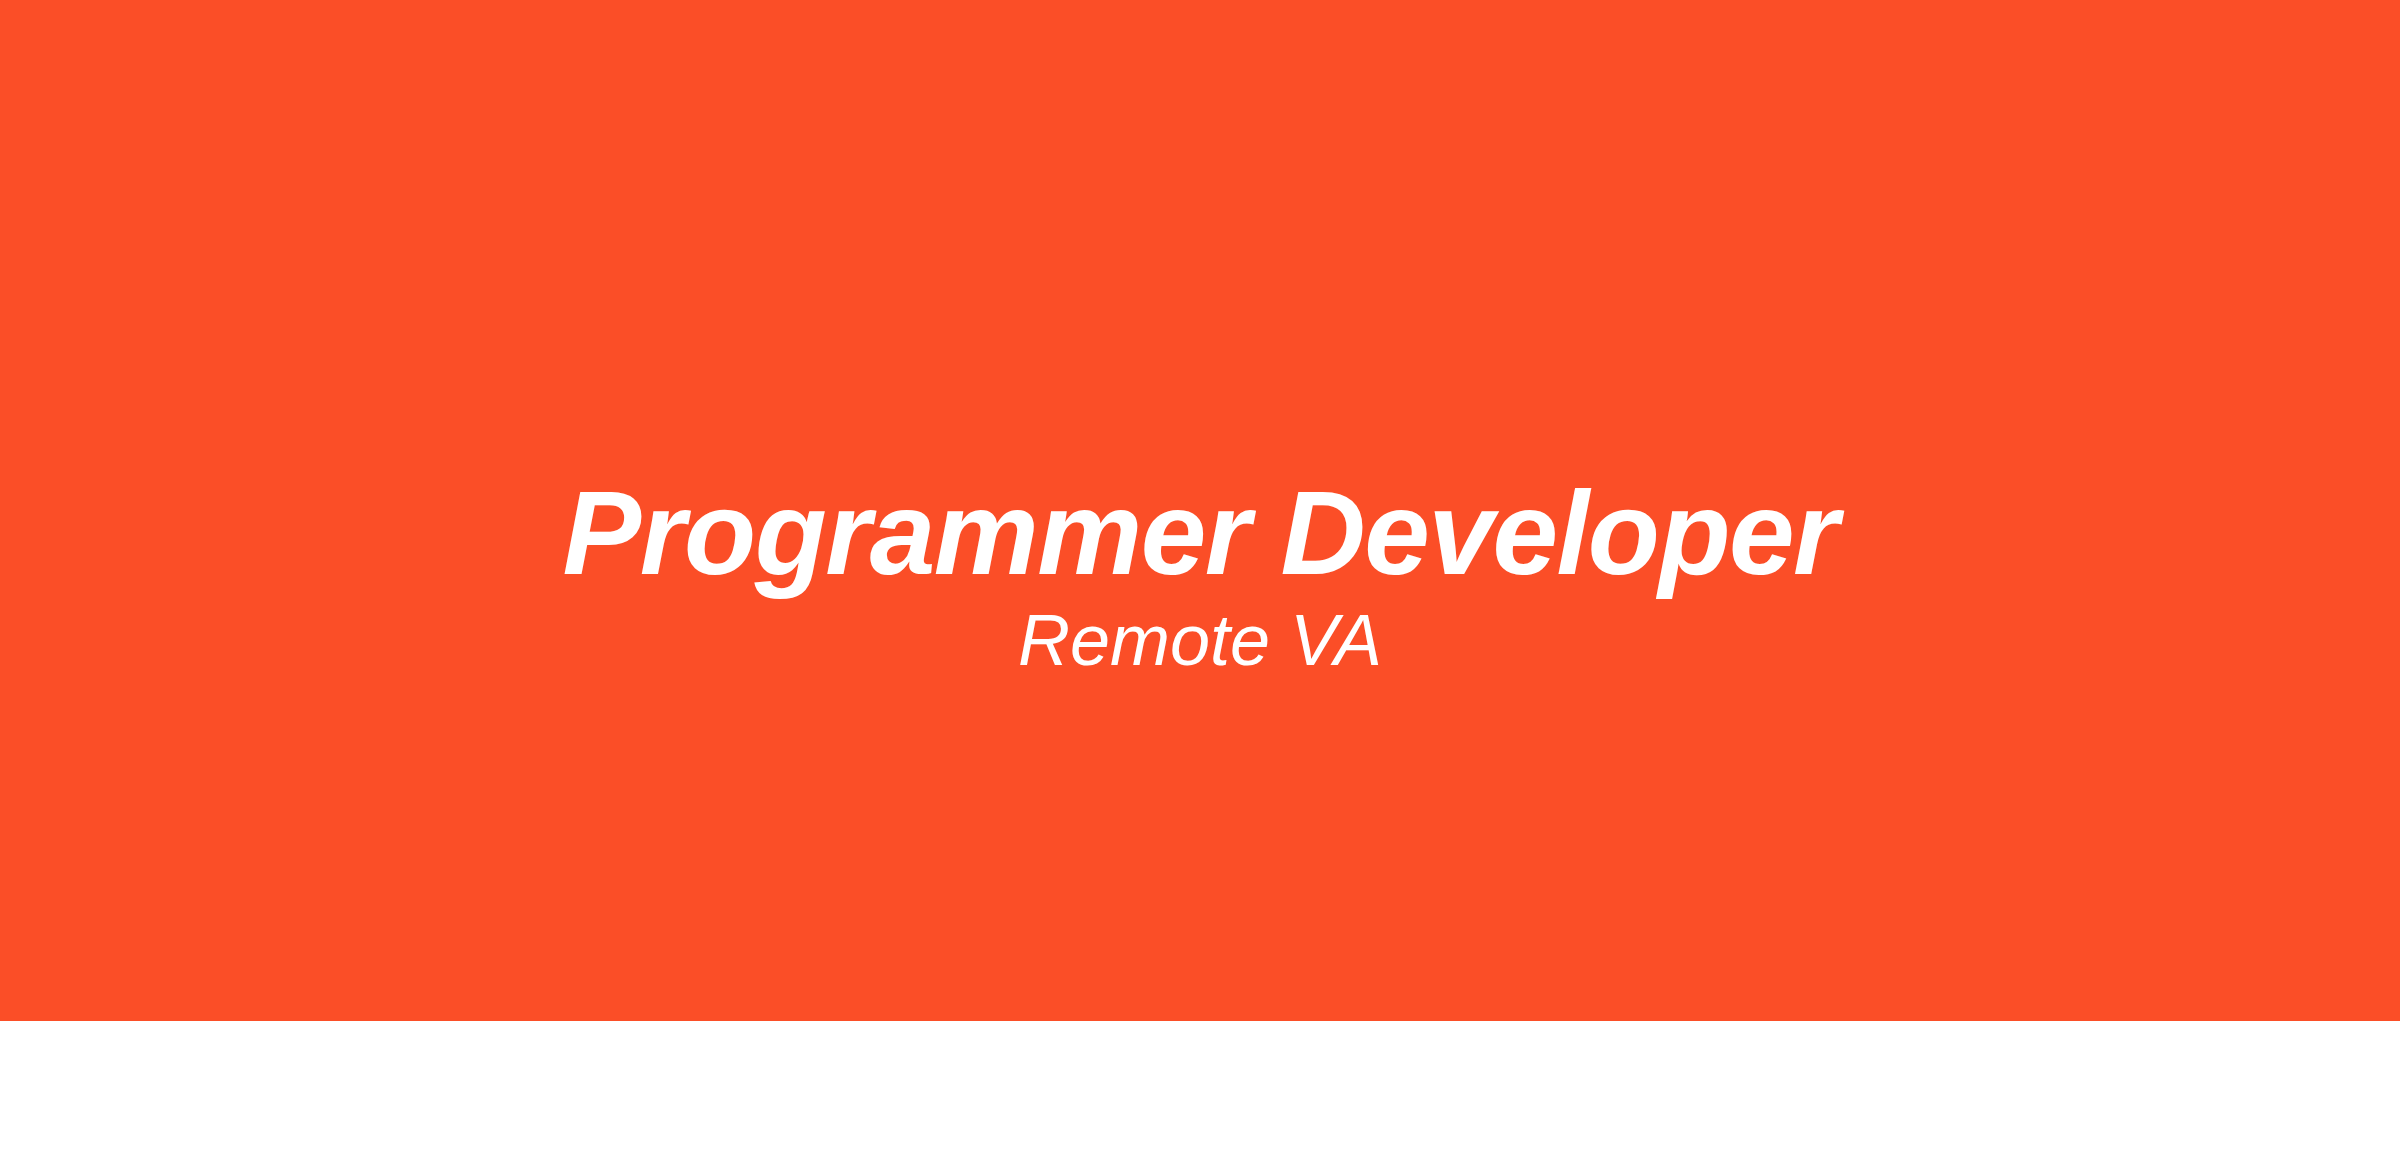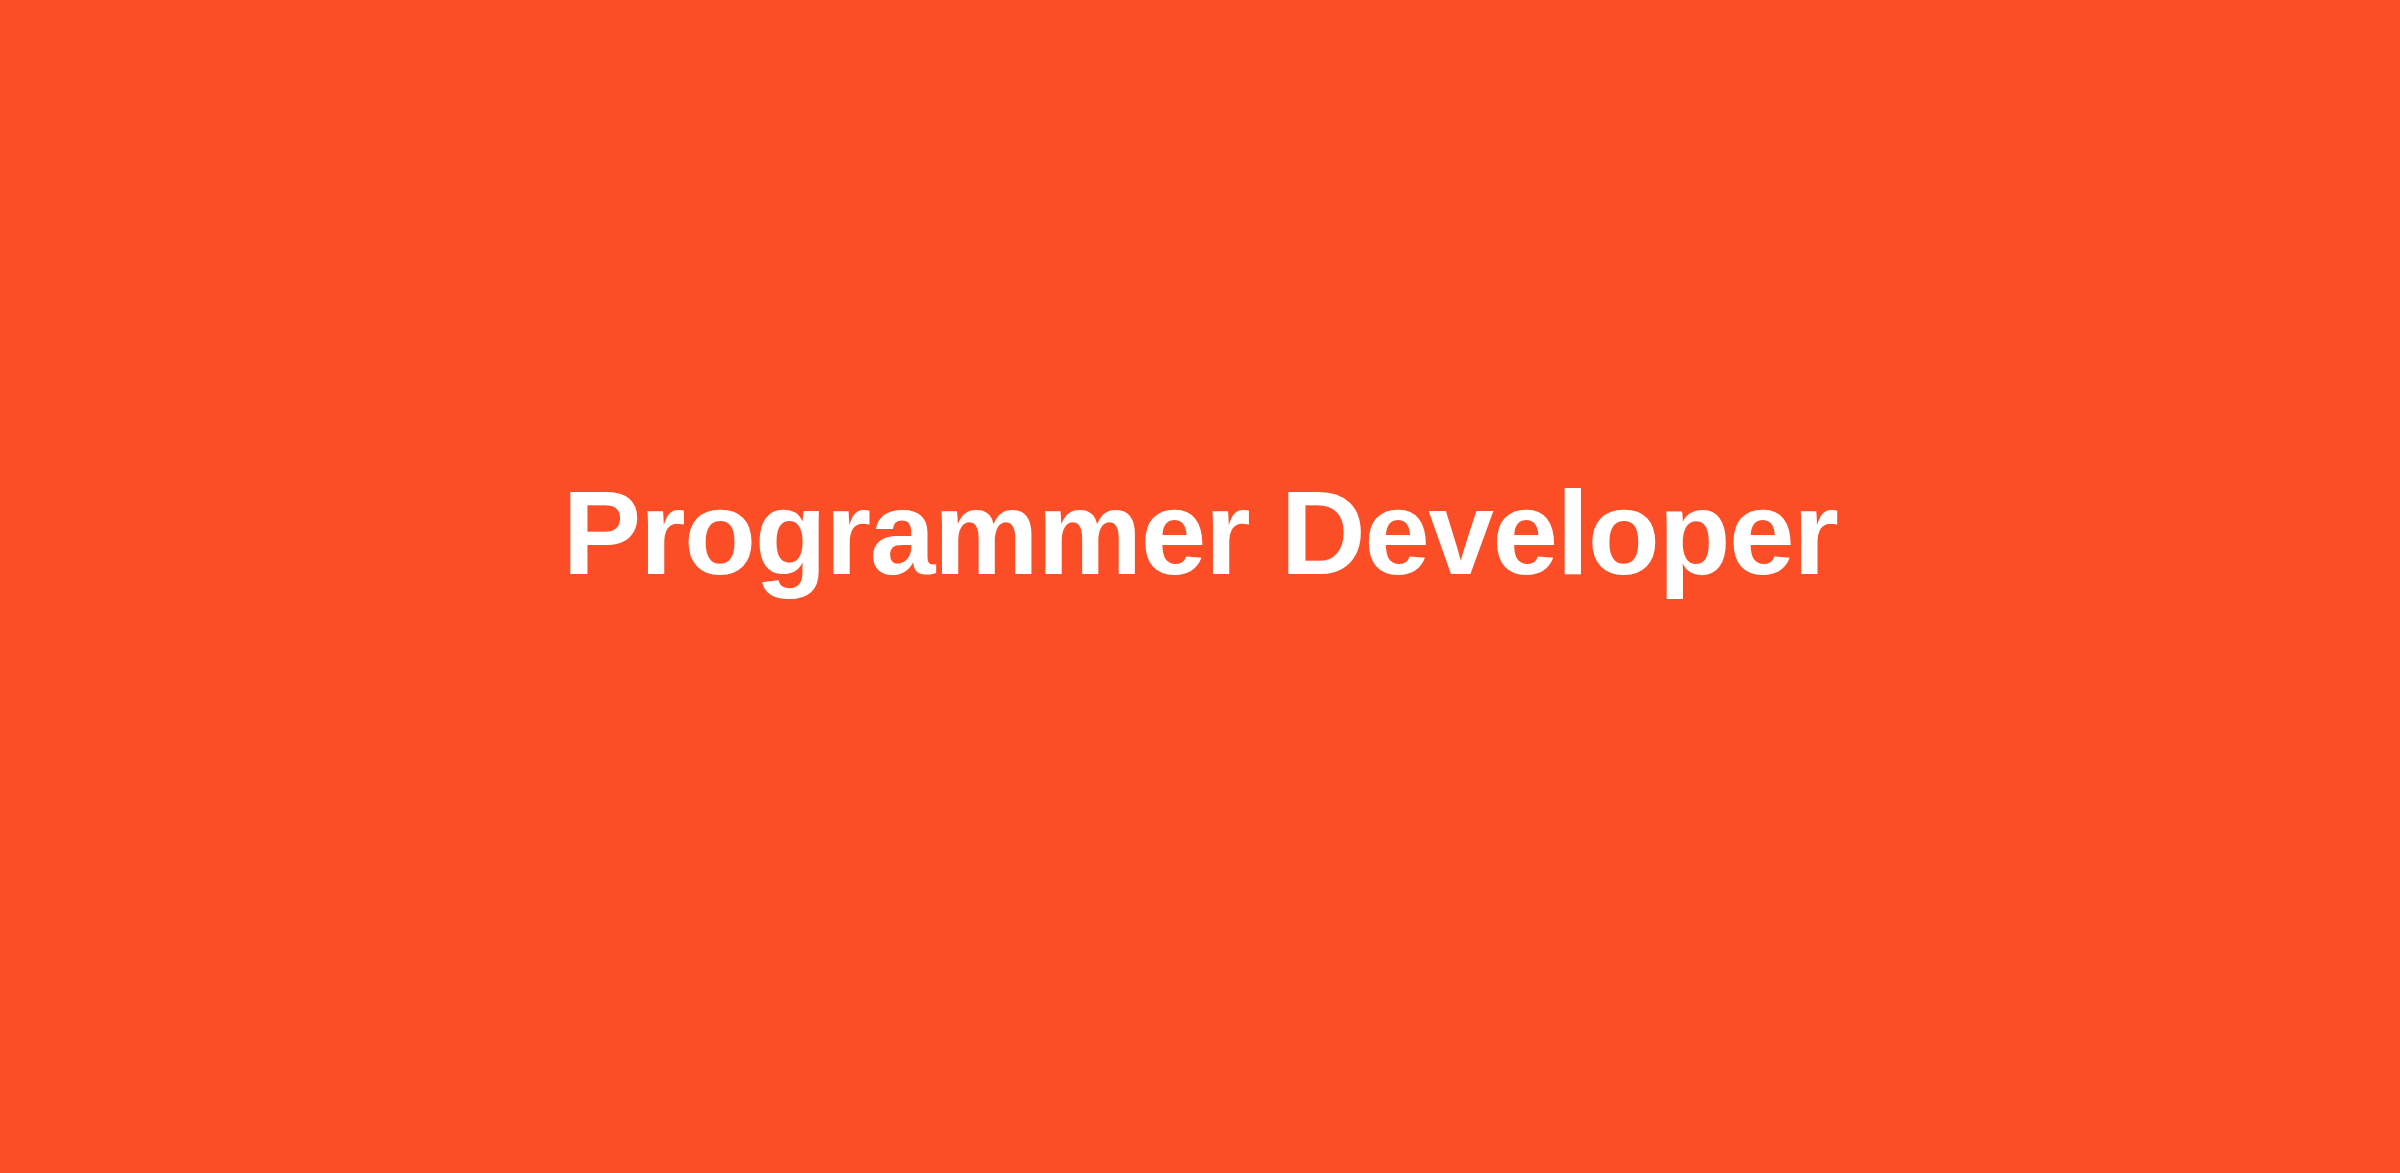--- a/index.html
+++ b/index.html
@@ -14,27 +14,28 @@
     overflow: hidden;
     font-family: "Liberation Sans", sans-serif;
     -webkit-font-smoothing: antialiased;
   }
 
   
   .job-card {
     position: relative;
     box-sizing: border-box;
     width: 2400px;
-    height: 1173px;
+    height: 1021px;
     background: #fb4e27;
     display: flex;
     flex-direction: column;
     align-items: center;
     justify-content: flex-start;
     overflow: hidden;
+    font-style: italic;
   }
 
   
   .card-text-block {
     position: absolute;
     left: 0;
     right: 0;
     top: 474px;           
     display: flex;
     flex-direction: column;
@@ -71,16 +72,17 @@
 </style>
 </head>
 <body>
 
 <div class="job-card">
 
   <div class="card-text-block">
 
     <h1 class="job-title">Programmer Developer</h1>
 
+    <h2 class="job-subtitle">Remote VA</h2>
 
   </div>
 
 </div>
 
 </body></html>

